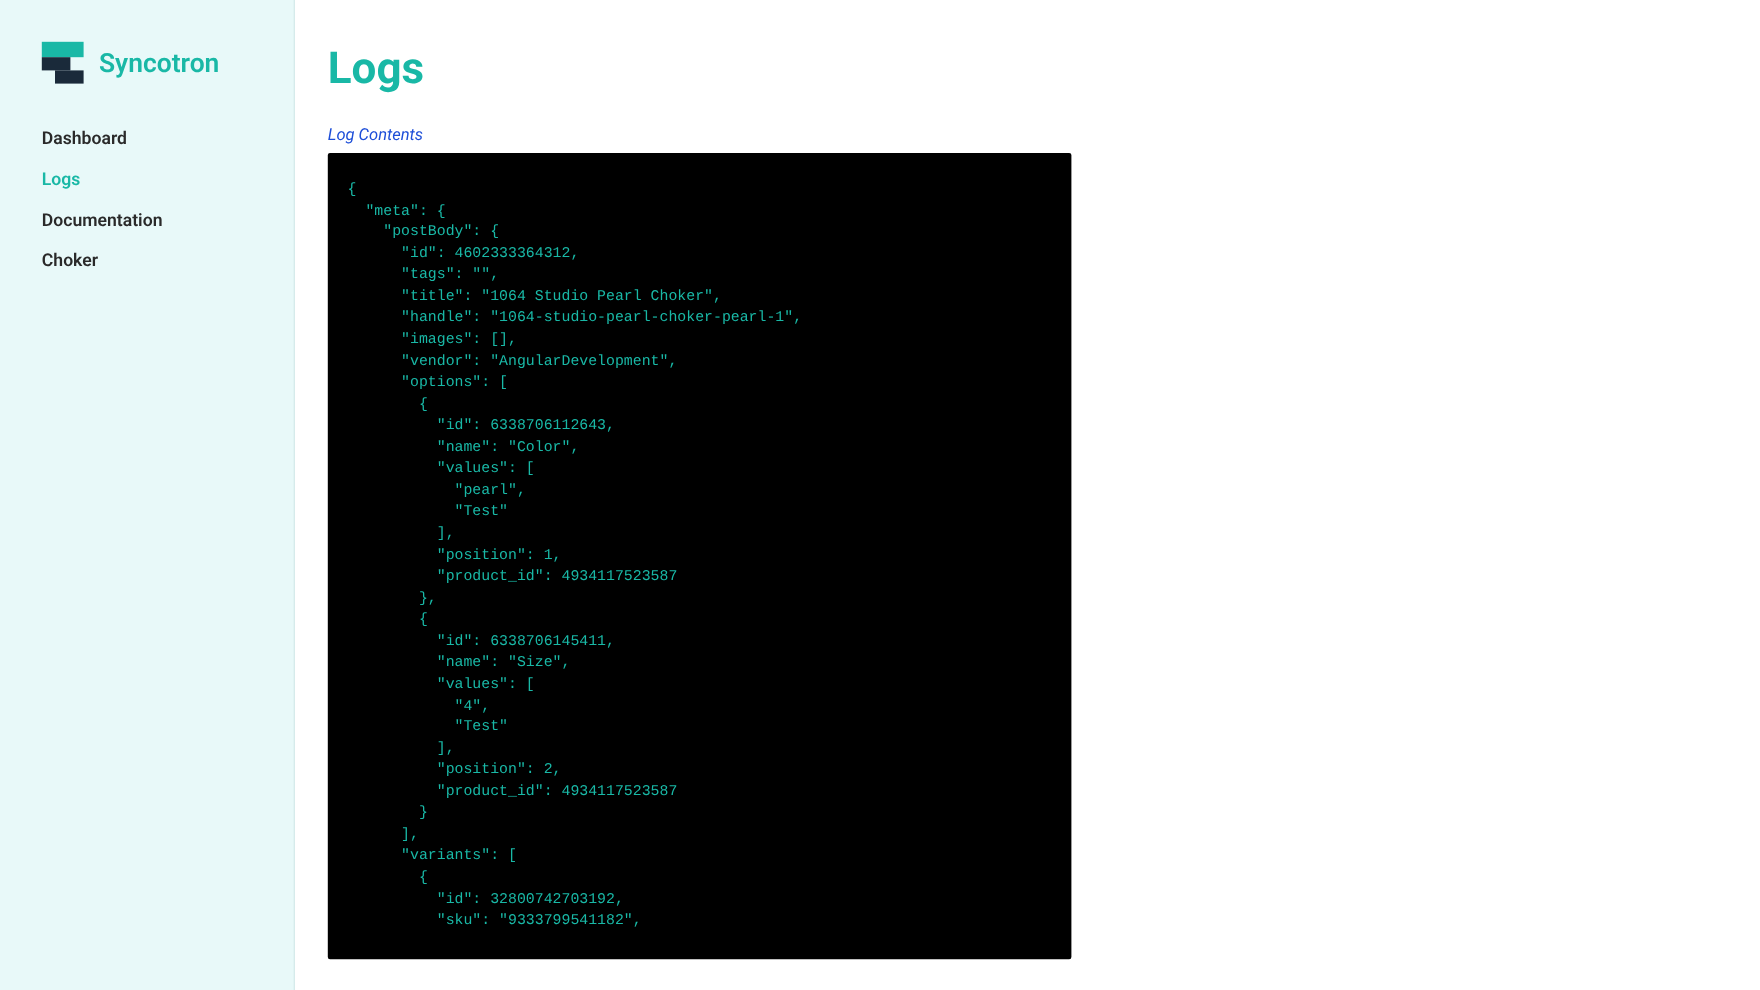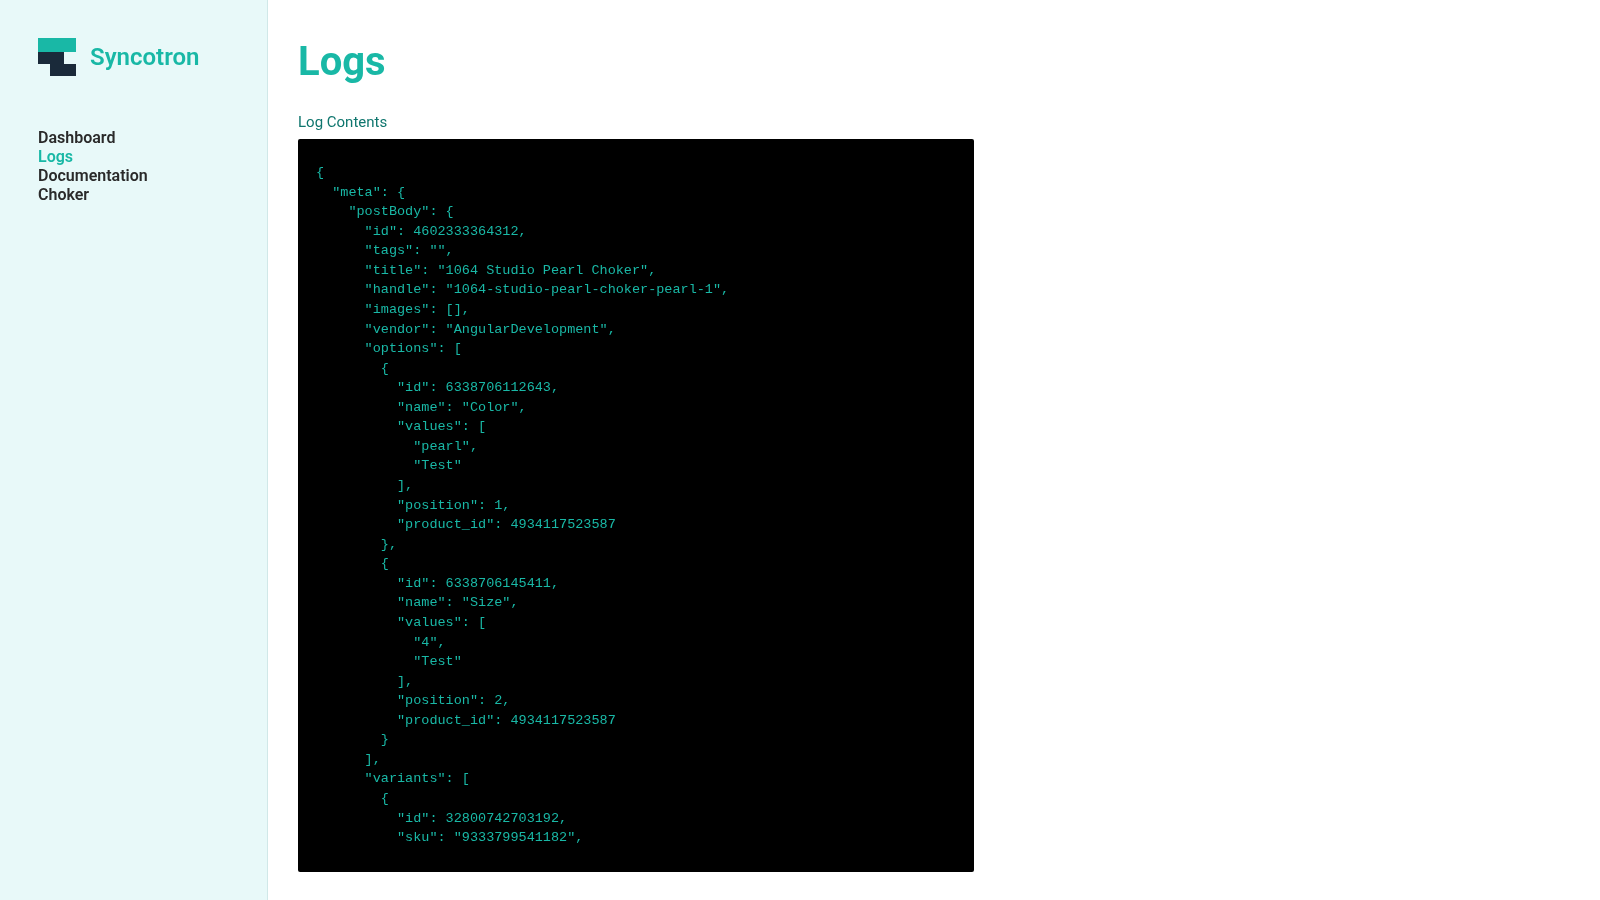--- a/index.html
+++ b/index.html
@@ -17,21 +17,21 @@
       width: 268px;
       background: #e8f9f9;
       border-right: 1px solid #d0e8e8;
       padding: 38px 38px;
       flex-shrink: 0;
     }
     .logo-container {
       display: flex;
       align-items: center;
       gap: 14px;
-      margin-bottom: 52px;
+      margin-bottom: 40px;
     }
     .logo-icon {
       width: 38px;
       height: 38px;
       position: relative;
     }
     .logo-icon .top-bar {
       position: absolute;
       top: 0;
       left: 0;
@@ -56,20 +56,21 @@
       background: #1a2a3a;
     }
     .logo-text {
       font-size: 24px;
       font-weight: 600;
       color: #19b8a6;
     }
     .nav {
       display: flex;
       flex-direction: column;
+      gap: 18px;
     }
     .nav-item {
       font-size: 16px;
       font-weight: 600;
       color: #2a2a2a;
       cursor: pointer;
       text-decoration: none;
     }
     .nav-item.active {
       color: #19b8a6;
@@ -79,22 +80,23 @@
       padding: 38px 30px;
     }
     .page-title {
       font-size: 40px;
       font-weight: 700;
       color: #19b8a6;
       margin-bottom: 28px;
     }
     .section-label {
       font-size: 15px;
-      color: #0f766e;
+      color: #1d4ed8;
       margin-bottom: 8px;
+      font-style: italic;
     }
     .log-contents {
       background: #000000;
       color: #19b8a6;
       font-family: 'Courier New', Courier, monospace;
       font-size: 13.5px;
       line-height: 1.45;
       padding: 24px 18px;
       border-radius: 2px;
       white-space: pre;

